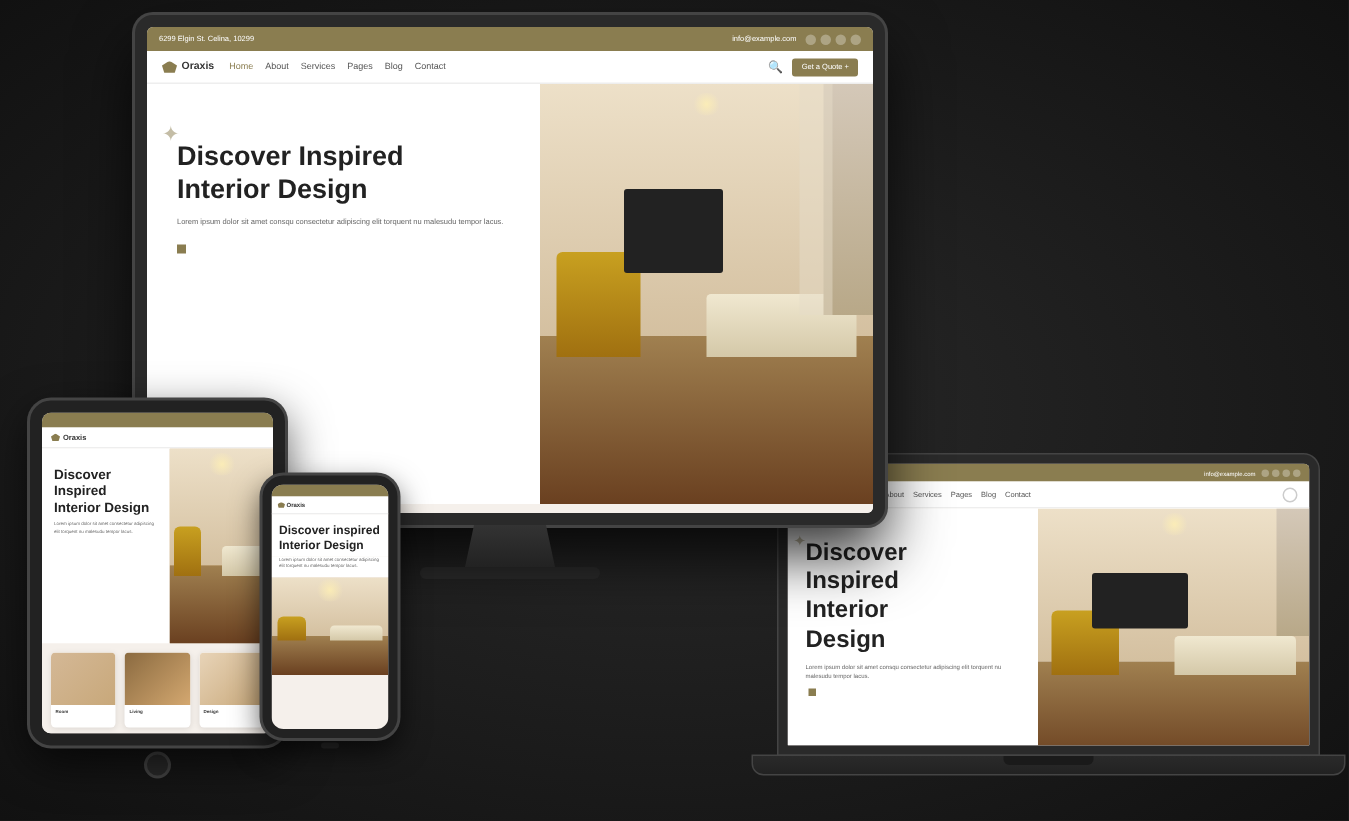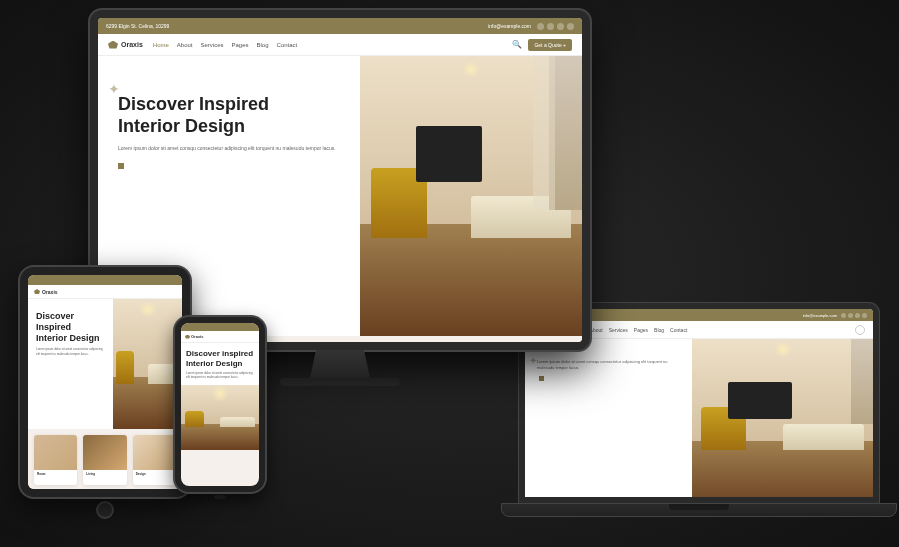--- a/index.html
+++ b/index.html
@@ -613,20 +613,26 @@
             <span class="lp-nav-link">Blog</span>
             <span class="lp-nav-link">Contact</span>
           </div>
           <div class="lp-search"></div>
         </div>
 
         <div class="lp-hero">
           <div class="lp-hero-left">
             <div style="position:relative;">
               <span style="position:absolute;left:-8px;top:-4px;font-size:10px;color:#8a7d50;opacity:0.5;">✦</span>
+            </div>
+            <div class="lp-hero-title">
+              <span>Discover</span><br>
+              <span>Inspired</span><br>
+              <span>Interior</span><br>
+              <span>Design</span>
             </div>
             <div class="lp-hero-text">Lorem ipsum dolor sit amet consqu consectetur adipiscing elit torquent nu malesudu tempor lacus.</div>
             <div style="width:5px;height:5px;background:#8a7d50;margin-top:5px;margin-left:2px;"></div>
           </div>
           <div class="lp-hero-right">
             <div class="lp-hero-img">
               <div class="room-interior">
                 <div class="ri-wall"></div>
                 <div class="ri-floor"></div>
                 <div class="ri-chandelier"></div>

